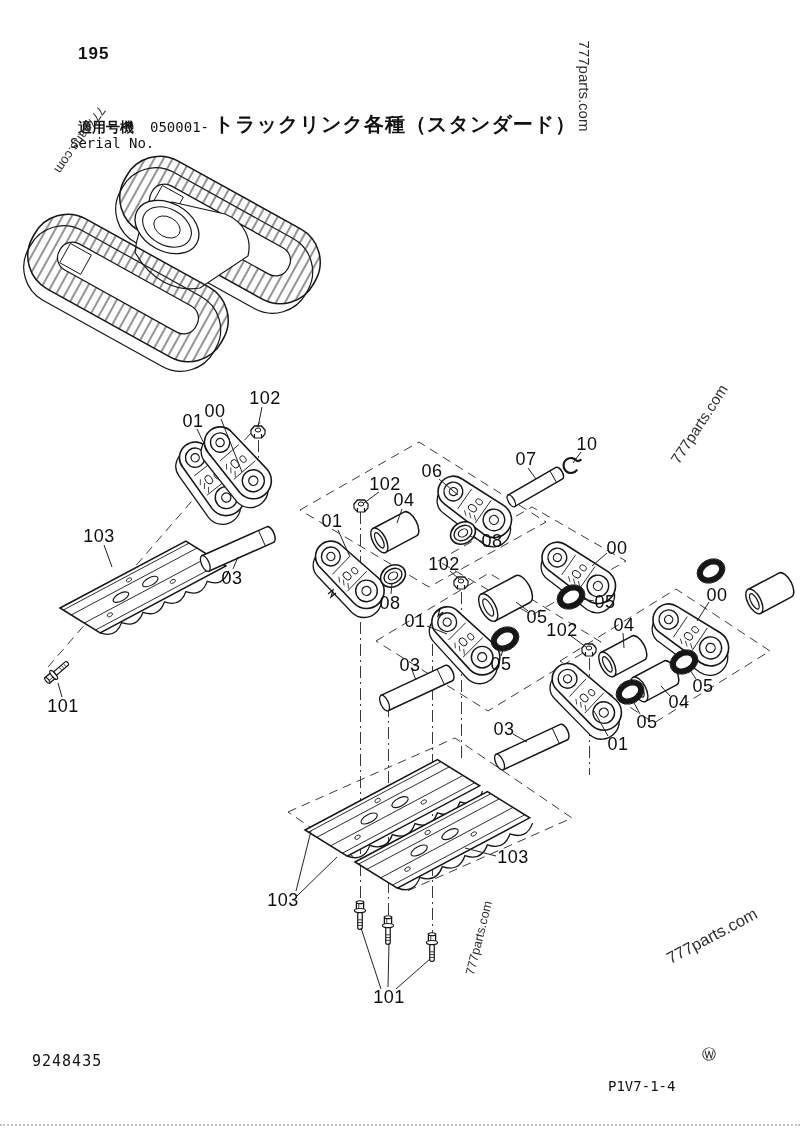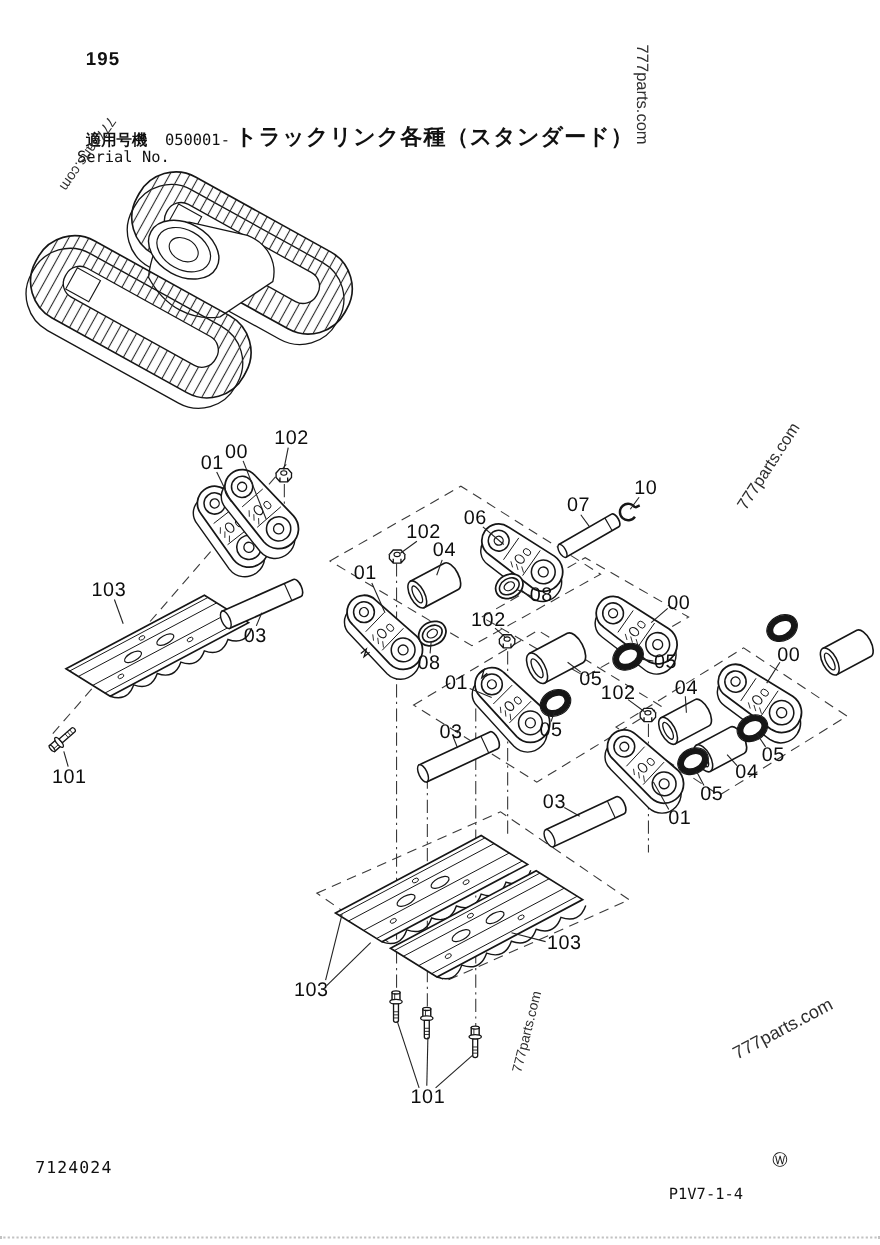--- a/index.html
+++ b/index.html
@@ -280,17 +280,17 @@
     </div>
 
   <div id="wm-layer">
       <span class="wm" style="left: 80px; top: 140px; font-size: 13px; transform: translate(-50%, -50%) rotate(125deg);">777parts.com</span>
       <span class="wm" style="left: 584px; top: 86px; font-size: 15px; transform: translate(-50%, -50%) rotate(90deg);">777parts.com</span>
       <span class="wm" style="left: 699px; top: 424px; font-size: 15px; transform: translate(-50%, -50%) rotate(-57deg);">777parts.com</span>
       <span class="wm" style="left: 479px; top: 938px; font-size: 12.5px; transform: translate(-50%, -50%) rotate(-76deg);">777parts.com</span>
       <span class="wm" style="left: 712px; top: 936px; font-size: 16.5px; transform: translate(-50%, -50%) rotate(-28deg);">777parts.com</span>
     </div>
 
-  <div class="abs" id="doc-num">7124024</div>
+  <div class="abs" id="doc-num">9248435</div>
   <div class="abs" id="mark-w">Ⓦ</div>
   <div class="abs" id="plate-code">P1V7-1-4</div>
   <div class="abs" id="scan-edge"></div>
 </div>
 
 </body></html>

